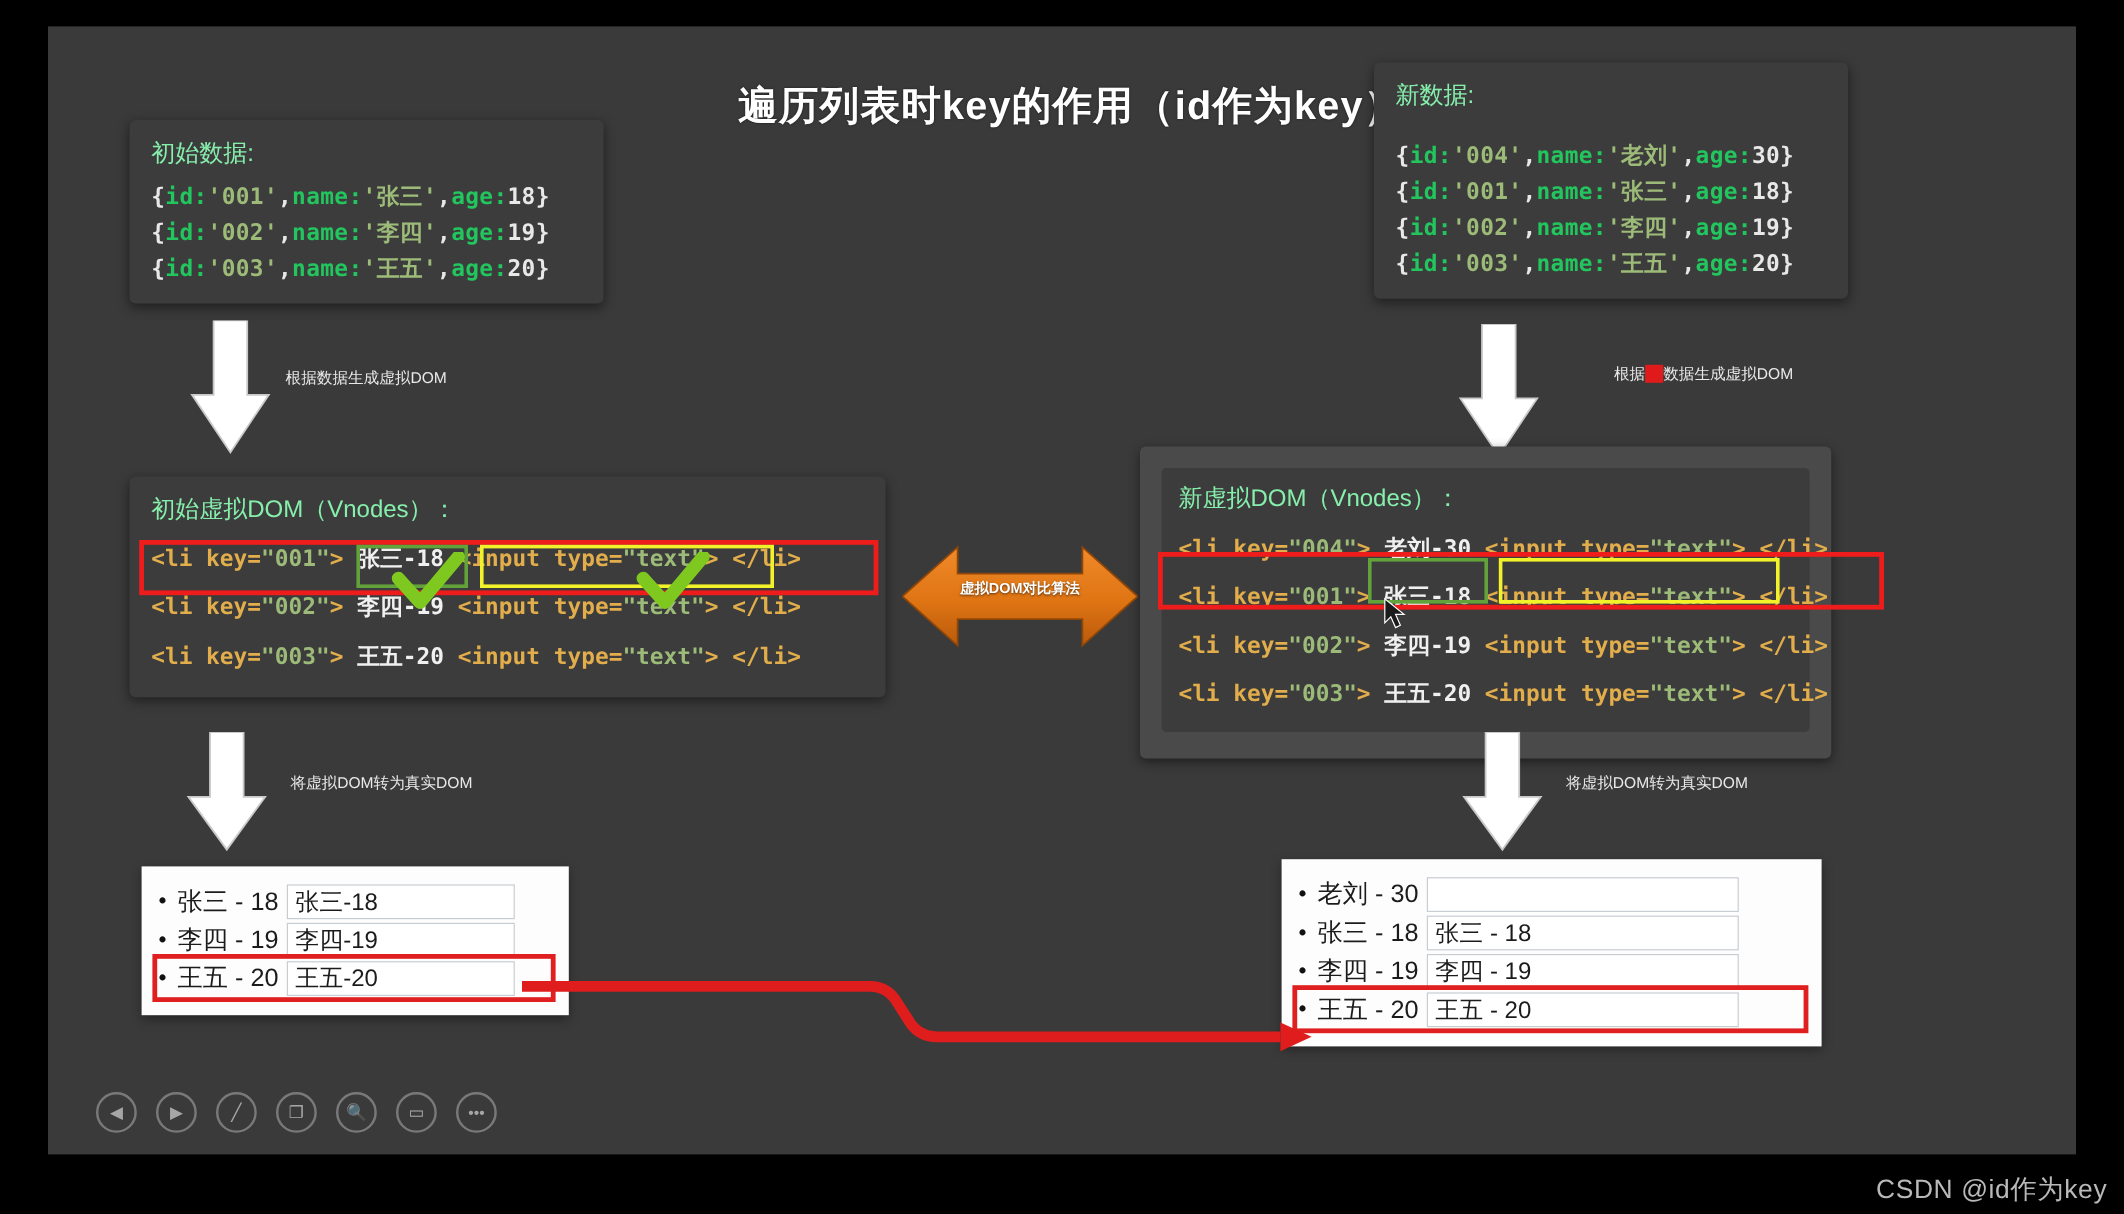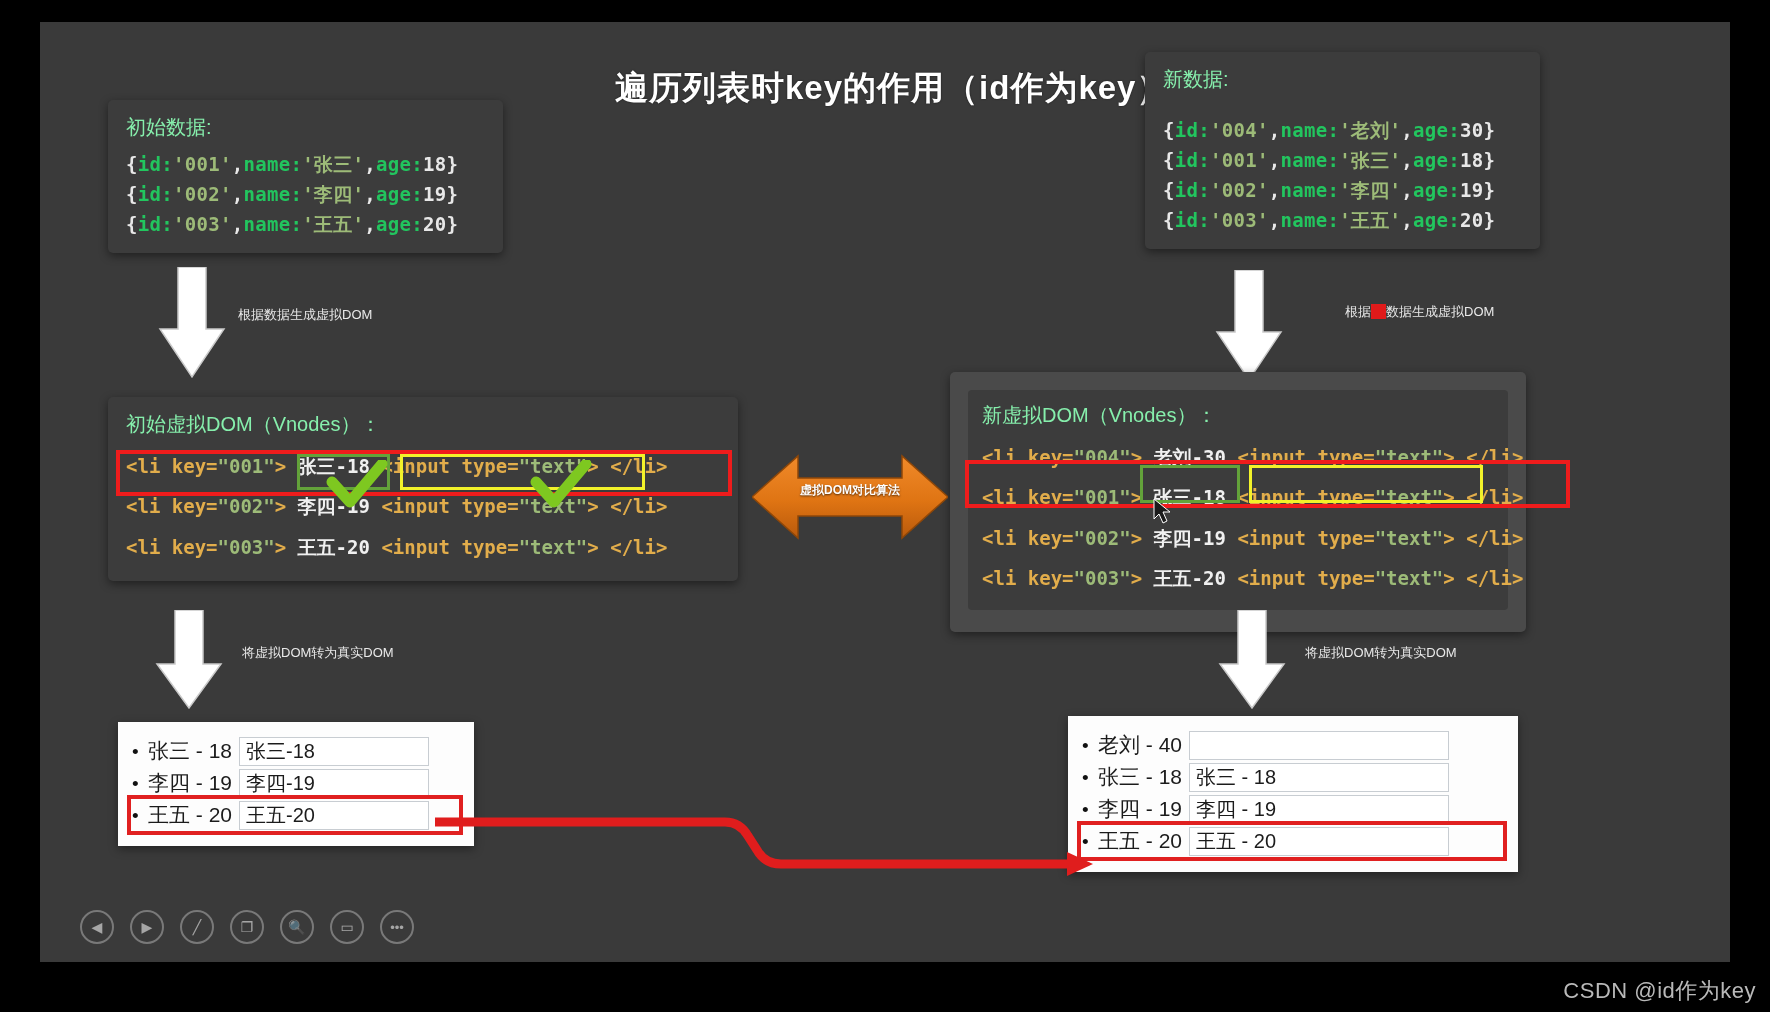--- a/index.html
+++ b/index.html
@@ -253,21 +253,21 @@
       <div class="rrow marked">
         <span class="bullet">•</span>
         <span class="rname">王五 - 20</span>
         <span class="rinput">王五-20</span>
       </div>
     </div>
 
   <div class="reallist" id="list-right">
       <div class="rrow">
         <span class="bullet">•</span>
-        <span class="rname">老刘 - 40</span>
+        <span class="rname">老刘 - 30</span>
         <span class="rinput"></span>
       </div>
       <div class="rrow">
         <span class="bullet">•</span>
         <span class="rname">张三 - 18</span>
         <span class="rinput">张三 - 18</span>
       </div>
       <div class="rrow">
         <span class="bullet">•</span>
         <span class="rname">李四 - 19</span>

